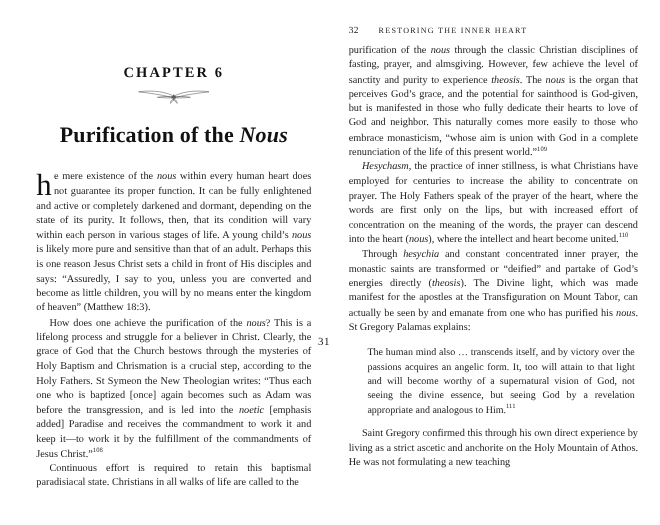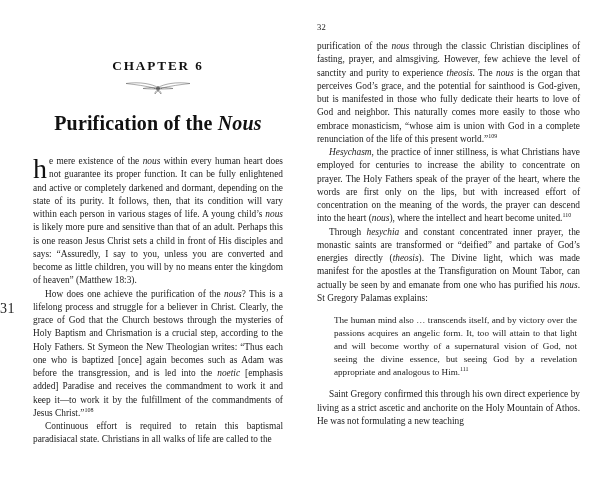--- a/index.html
+++ b/index.html
@@ -97,22 +97,22 @@
     font-size: 6px;
     vertical-align: super;
     line-height: 0;
   }
 
   .folio {
     position: absolute;
     left: 0;
     right: 0;
     bottom: 22px;
-    text-align: left;
-    font-size: 14px;
+    text-align: right;
+    font-size: 10px;
     color: #1a1a1a;
     letter-spacing: 0.4px;
   }
 
   
   .page-right {
     padding: 0 20px 0 17px;
   }
 
   .running-head {
@@ -193,20 +193,21 @@
 
     </div>
 
     <div class="folio">31</div>
   </div>
 
   <div class="page page-right">
 
     <div class="running-head">
       <span class="running-folio">32</span>
+      <span class="running-title">RESTORING THE INNER HEART</span>
     </div>
 
     <div class="body-col right-body">
 
       <p><span>purification of the </span><i>nous</i><span> through the classic Christian disciplines of fasting, prayer, and almsgiving. However, few achieve the level of sanctity and purity to experience </span><i>theosis</i><span>. The </span><i>nous</i><span> is the organ that perceives God’s grace, and the potential for sainthood is God-given, but is manifested in those who fully dedicate their hearts to love of God and neighbor. This naturally comes more easily to those who embrace monasticism, “whose aim is union with God in a complete renunciation of the life of this present world.”</span><sup class="fn">109</sup></p>
 
       <p class="indent"><i>Hesychasm</i><span>, the practice of inner stillness, is what Christians have employed for centuries to increase the ability to concentrate on prayer. The Holy Fathers speak of the prayer of the heart, where the words are first only on the lips, but with increased effort of concentration on the meaning of the words, the prayer can descend into the heart (</span><i>nous</i><span>), where the intellect and heart become united.</span><sup class="fn">110</sup></p>
 
       <p class="indent"><span>Through </span><i>hesychia</i><span> and constant concentrated inner prayer, the monastic saints are transformed or “deified” and partake of God’s energies directly (</span><i>theosis</i><span>). The Divine light, which was made manifest for the apostles at the Transfiguration on Mount Tabor, can actually be seen by and emanate from one who has purified his </span><i>nous</i><span>. St Gregory Palamas explains:</span></p>
 

